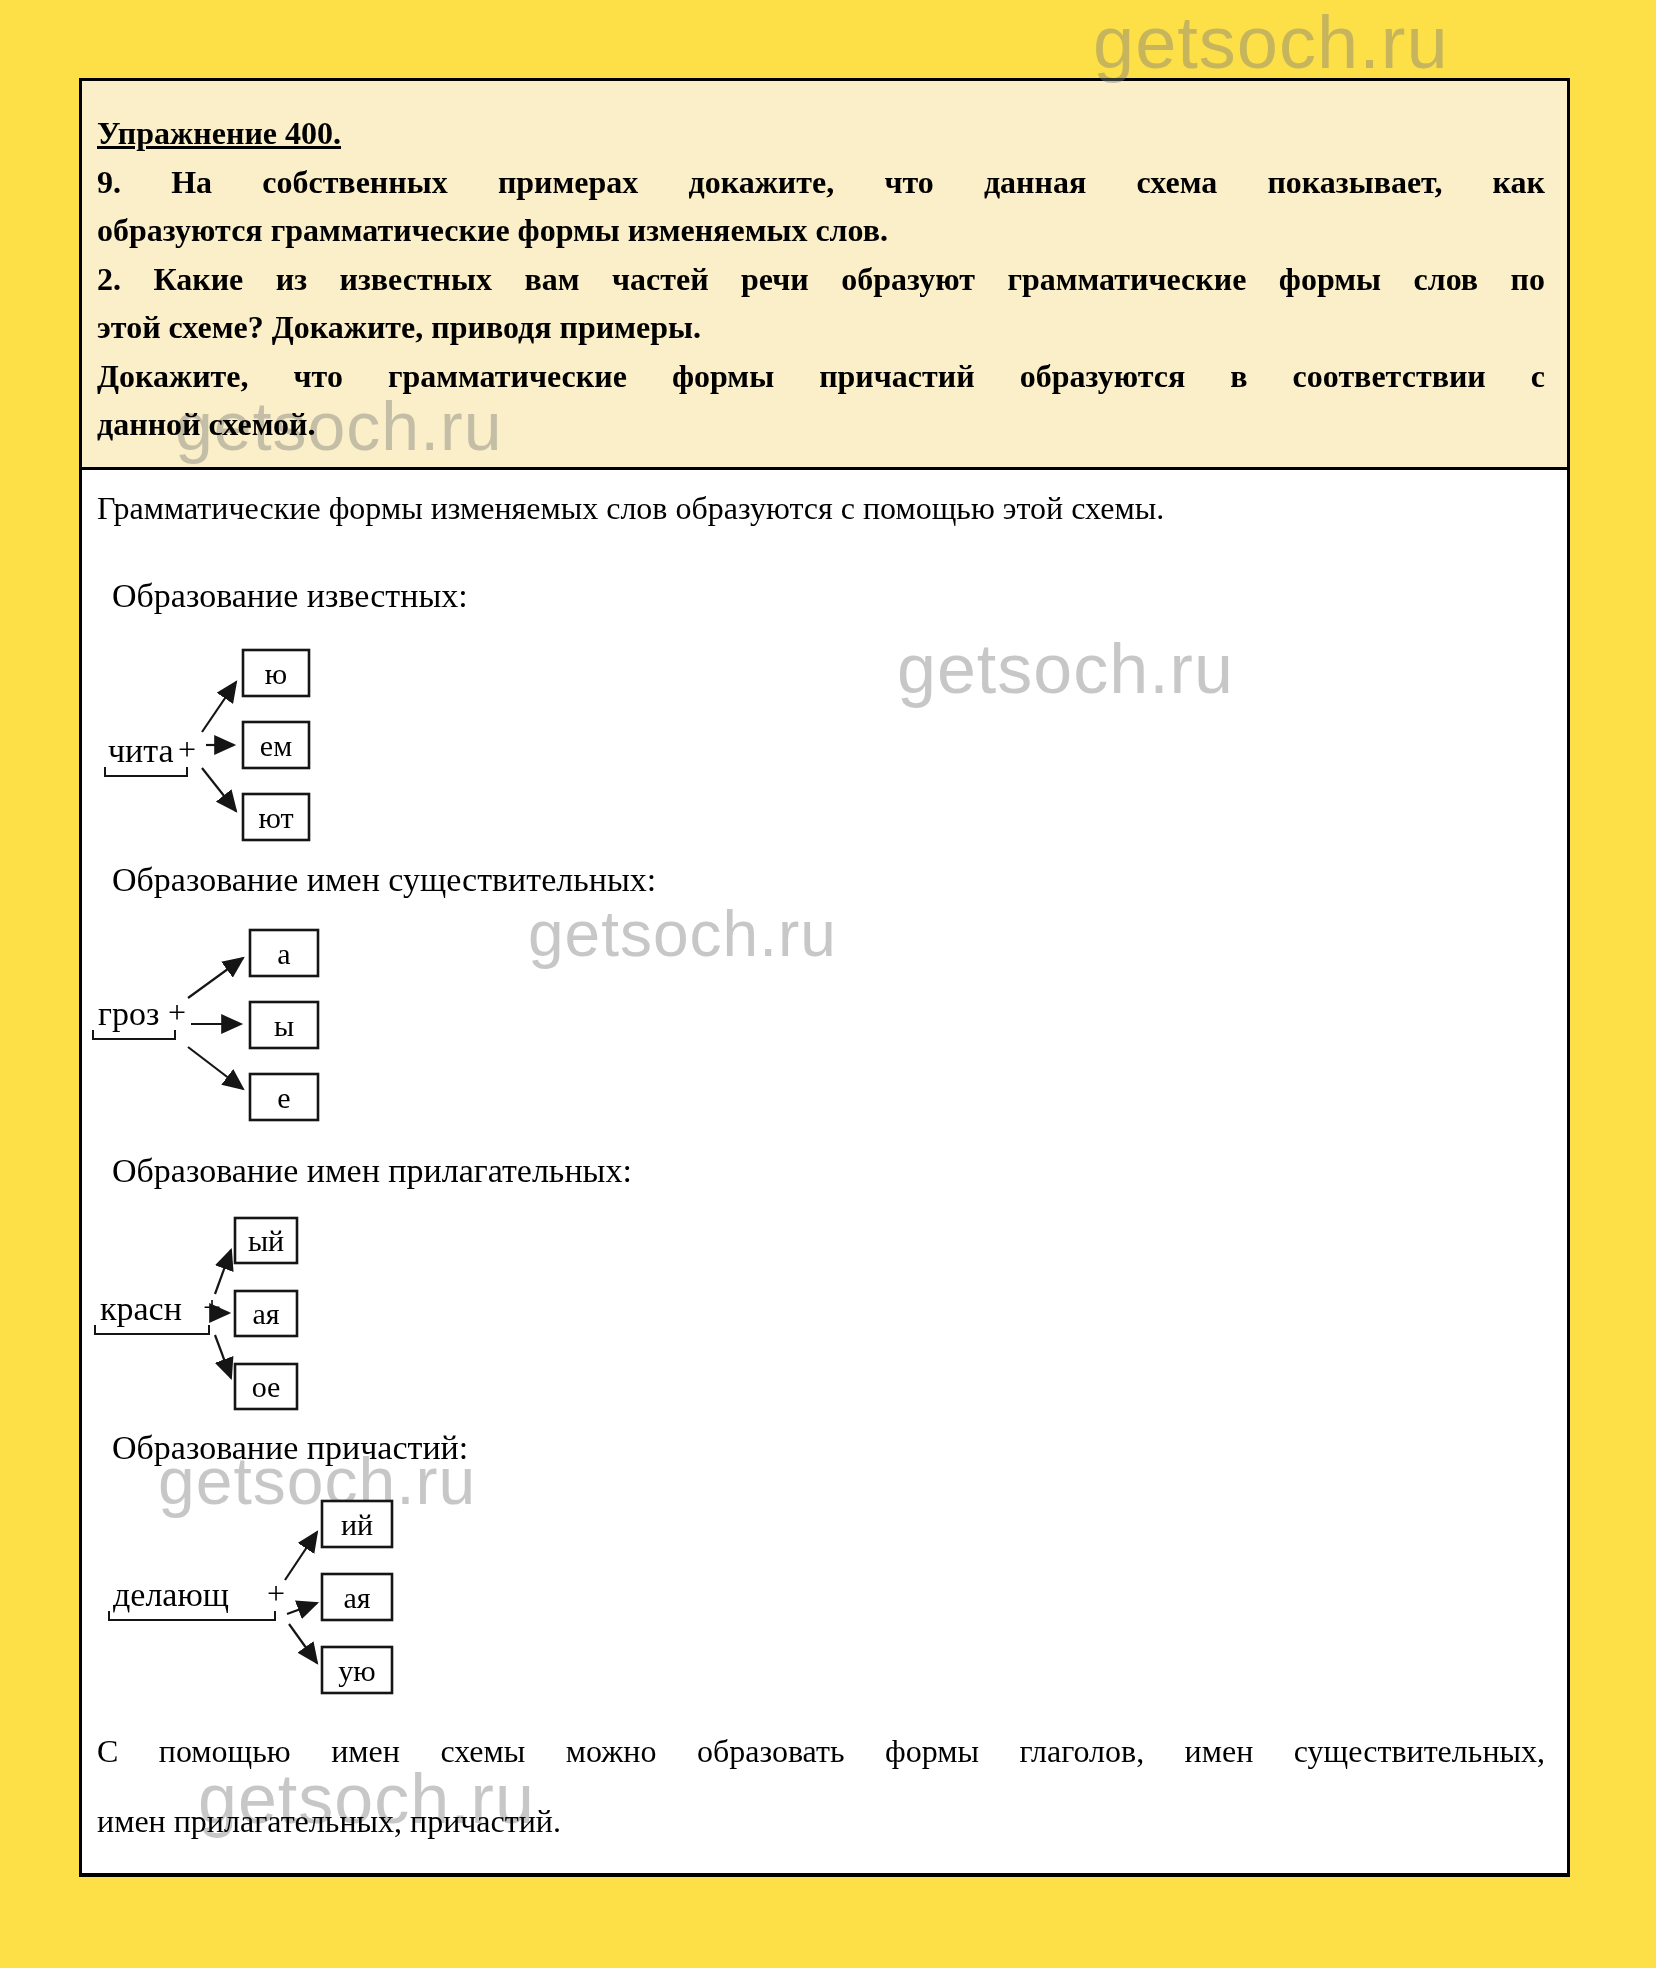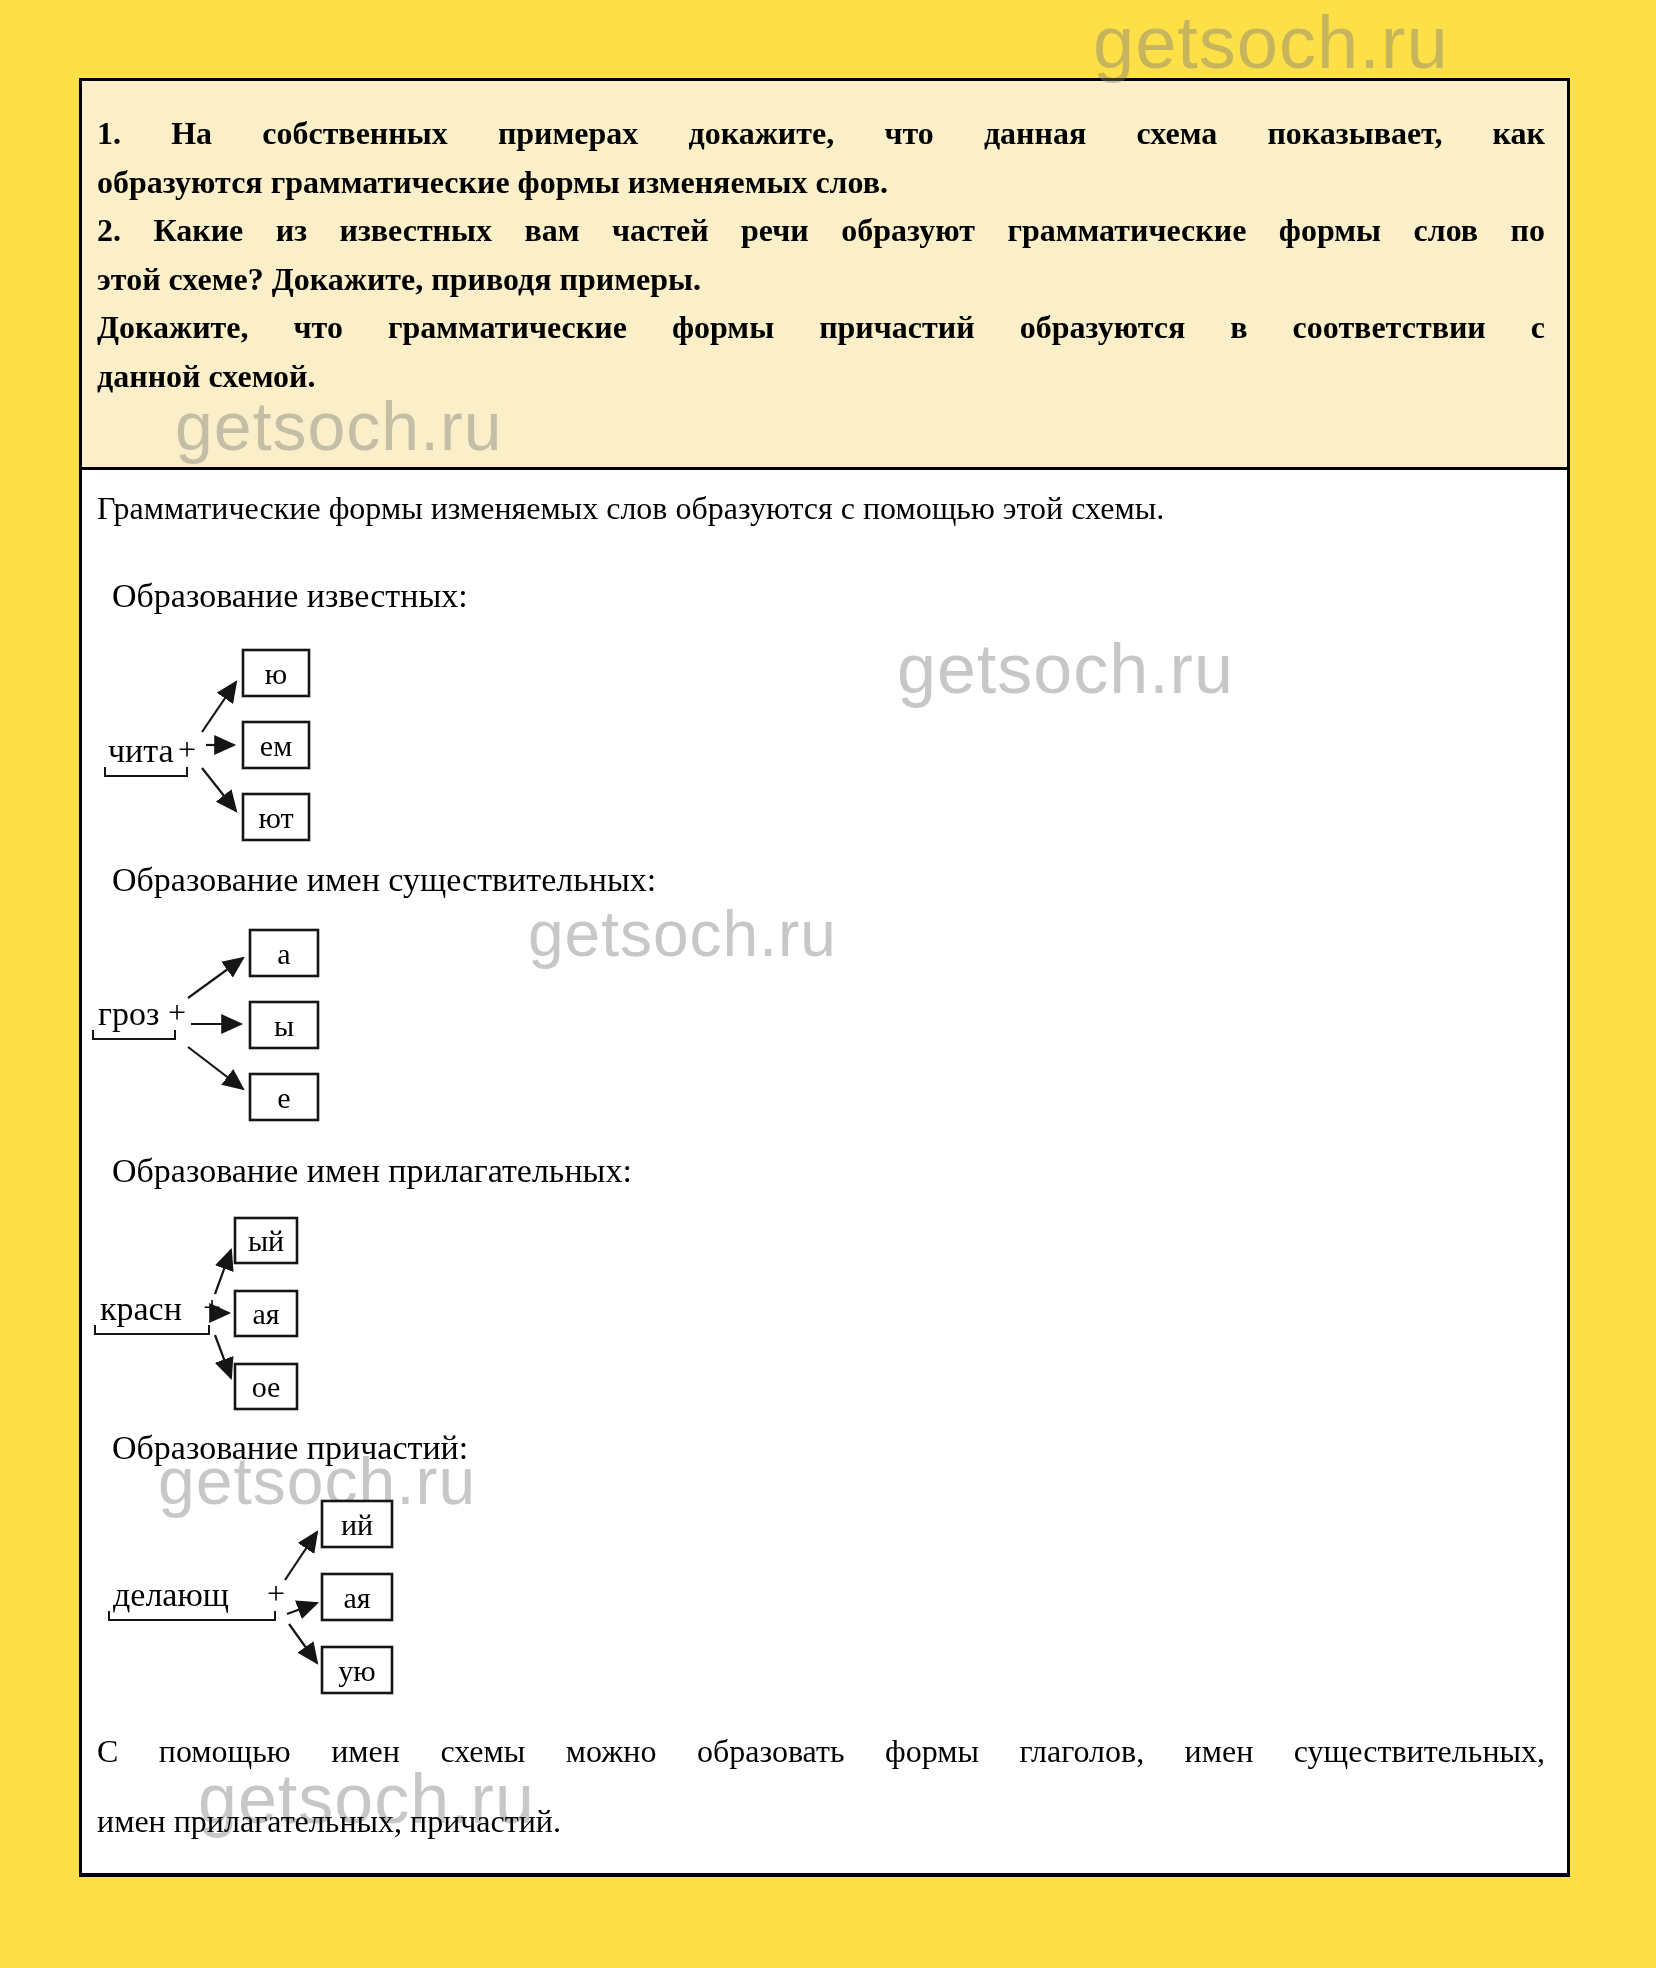--- a/index.html
+++ b/index.html
@@ -57,21 +57,22 @@
   <div class="ans-box"></div>
 
   <div class="wm" style="left:1093px;top:6px;font-size:74px;">getsoch.ru</div>
   <div class="wm" style="left:175px;top:392px;font-size:68px;">getsoch.ru</div>
   <div class="wm" style="left:897px;top:634px;font-size:70px;">getsoch.ru</div>
   <div class="wm" style="left:528px;top:902px;font-size:64px;">getsoch.ru</div>
   <div class="wm" style="left:158px;top:1448px;font-size:66px;">getsoch.ru</div>
   <div class="wm" style="left:198px;top:1764px;font-size:70px;">getsoch.ru</div>
 
   <div class="txt ex-text">
-    <div class="j">1. На собственных примерах докажите, что данная схема показывает, как</div>
+    <div class="ex-title">Упражнение 400.</div>
+    <div class="j">9. На собственных примерах докажите, что данная схема показывает, как</div>
     <div>образуются грамматические формы изменяемых слов.</div>
     <div class="j">2. Какие из известных вам частей речи образуют грамматические формы слов по</div>
     <div>этой схеме? Докажите, приводя примеры.</div>
     <div class="j">Докажите, что грамматические формы причастий образуются в соответствии с</div>
     <div>данной схемой.</div>
   </div>
 
   <div class="txt intro">Грамматические формы изменяемых слов образуются с помощью этой схемы.</div>
 
   <div class="txt heading" style="left:112px;top:574px;">Образование известных:</div>

